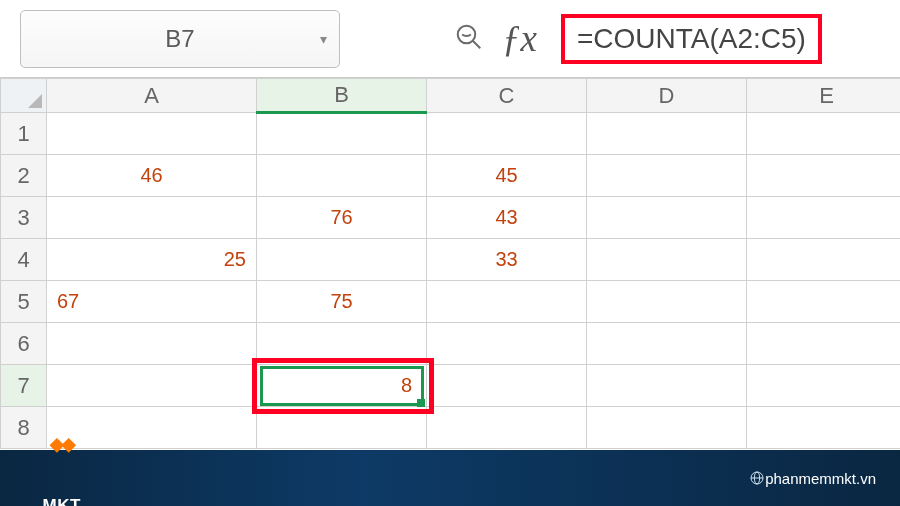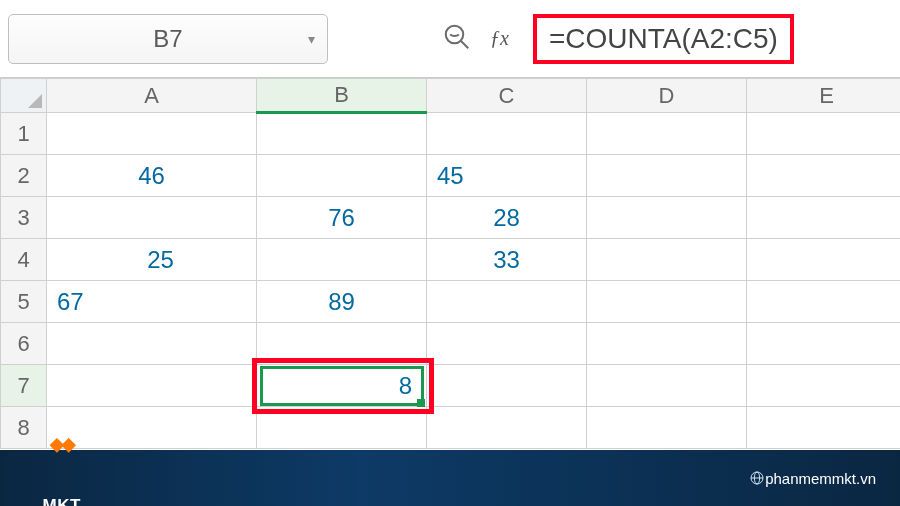--- a/index.html
+++ b/index.html
@@ -17,31 +17,31 @@
     height: 78px;
     background: #fff;
     border-bottom: 1px solid #ccc;
     display: flex;
     align-items: center;
     padding: 10px 12px 10px 0;
     gap: 14px;
   }
   .name-box {
     width: 320px;
-    height: 50px;
+    height: 58px;
     border: 1px solid #bfbfbf;
     border-radius: 5px;
     display: flex;
     align-items: center;
     justify-content: center;
     font-size: 24px;
     color: #5a5a5a;
     position: relative;
     background: linear-gradient(#fdfdfd,#f5f5f5);
-    margin-left: 8px;
+    margin-left: 20px;
   }
   .name-box .chev {
     position: absolute;
     right: 12px;
     top: 50%;
     transform: translateY(-50%);
     color: #888;
     font-size: 14px;
   }
   .icon-holder { display:flex; align-items:center; gap:18px; margin-left:100px; }
@@ -62,22 +62,22 @@
   
   .sheet { position: relative; }
   table.grid {
     border-collapse: collapse;
     width: 100%;
     table-layout: fixed;
   }
   table.grid th, table.grid td {
     border: 1px solid #d0d0d0;
     height: 42px;
-    font-size: 24px;
-    color: #0369a1;
+    font-size: 20px;
+    color: #c2410c;
     font-weight: normal;
     padding: 0 10px;
   }
   table.grid th {
     background: #f4f4f4;
     text-align: center;
     font-size: 22px;
     color: #666;
     height: 34px;
   }
@@ -158,21 +158,21 @@
     <span class="chev">▾</span>
   </div>
   <div class="icon-holder">
     <span class="icon">
       <svg width="30" height="30" viewBox="0 0 24 24" fill="none" stroke="#6b6b6b" stroke-width="1.6">
         <circle cx="10" cy="10" r="7"></circle>
         <path d="M6.5 10c1 .8 2 1.2 3.5 1.2s2.5-.4 3.5-1.2"></path>
         <line x1="15" y1="15" x2="21" y2="21"></line>
       </svg>
     </span>
-    <span class="icon" style="font-style:italic;font-size:20px;font-family:'Times New Roman',serif;color:#555;">ƒx</span>
+    <span class="icon" style="font-style:italic;font-size:37px;font-family:'Times New Roman',serif;color:#555;">ƒx</span>
   </div>
   <div class="formula-box">
     <span>=COUNTA(A2:C5)</span>
   </div>
 </div>
 
 <div class="sheet">
   <table class="grid">
     <colgroup>
       <col style="width:46px">
@@ -198,44 +198,44 @@
         <td></td>
         <td></td>
         <td></td>
         <td></td>
         <td></td>
       </tr>
       <tr>
         <td class="rowhead">2</td>
         <td style="text-align:center;">46</td>
         <td></td>
-        <td style="text-align:left;">45</td>
+        <td style="text-align:center;">45</td>
         <td></td>
         <td></td>
       </tr>
       <tr>
         <td class="rowhead">3</td>
         <td></td>
         <td style="text-align:center;margin-left:43px;">76</td>
-        <td style="text-align:center;">28</td>
+        <td style="text-align:center;">43</td>
         <td></td>
         <td></td>
       </tr>
       <tr>
         <td class="rowhead">4</td>
-        <td style="text-align:center;padding-left:28px;">25</td>
+        <td style="text-align:right;padding-left:28px;">25</td>
         <td></td>
         <td style="text-align:center;">33</td>
         <td></td>
         <td></td>
       </tr>
       <tr>
         <td class="rowhead">5</td>
         <td style="text-align:left;">67</td>
-        <td style="text-align:center;">89</td>
+        <td style="text-align:center;">75</td>
         <td></td>
         <td></td>
         <td></td>
       </tr>
       <tr>
         <td class="rowhead">6</td>
         <td></td>
         <td></td>
         <td></td>
         <td></td>

